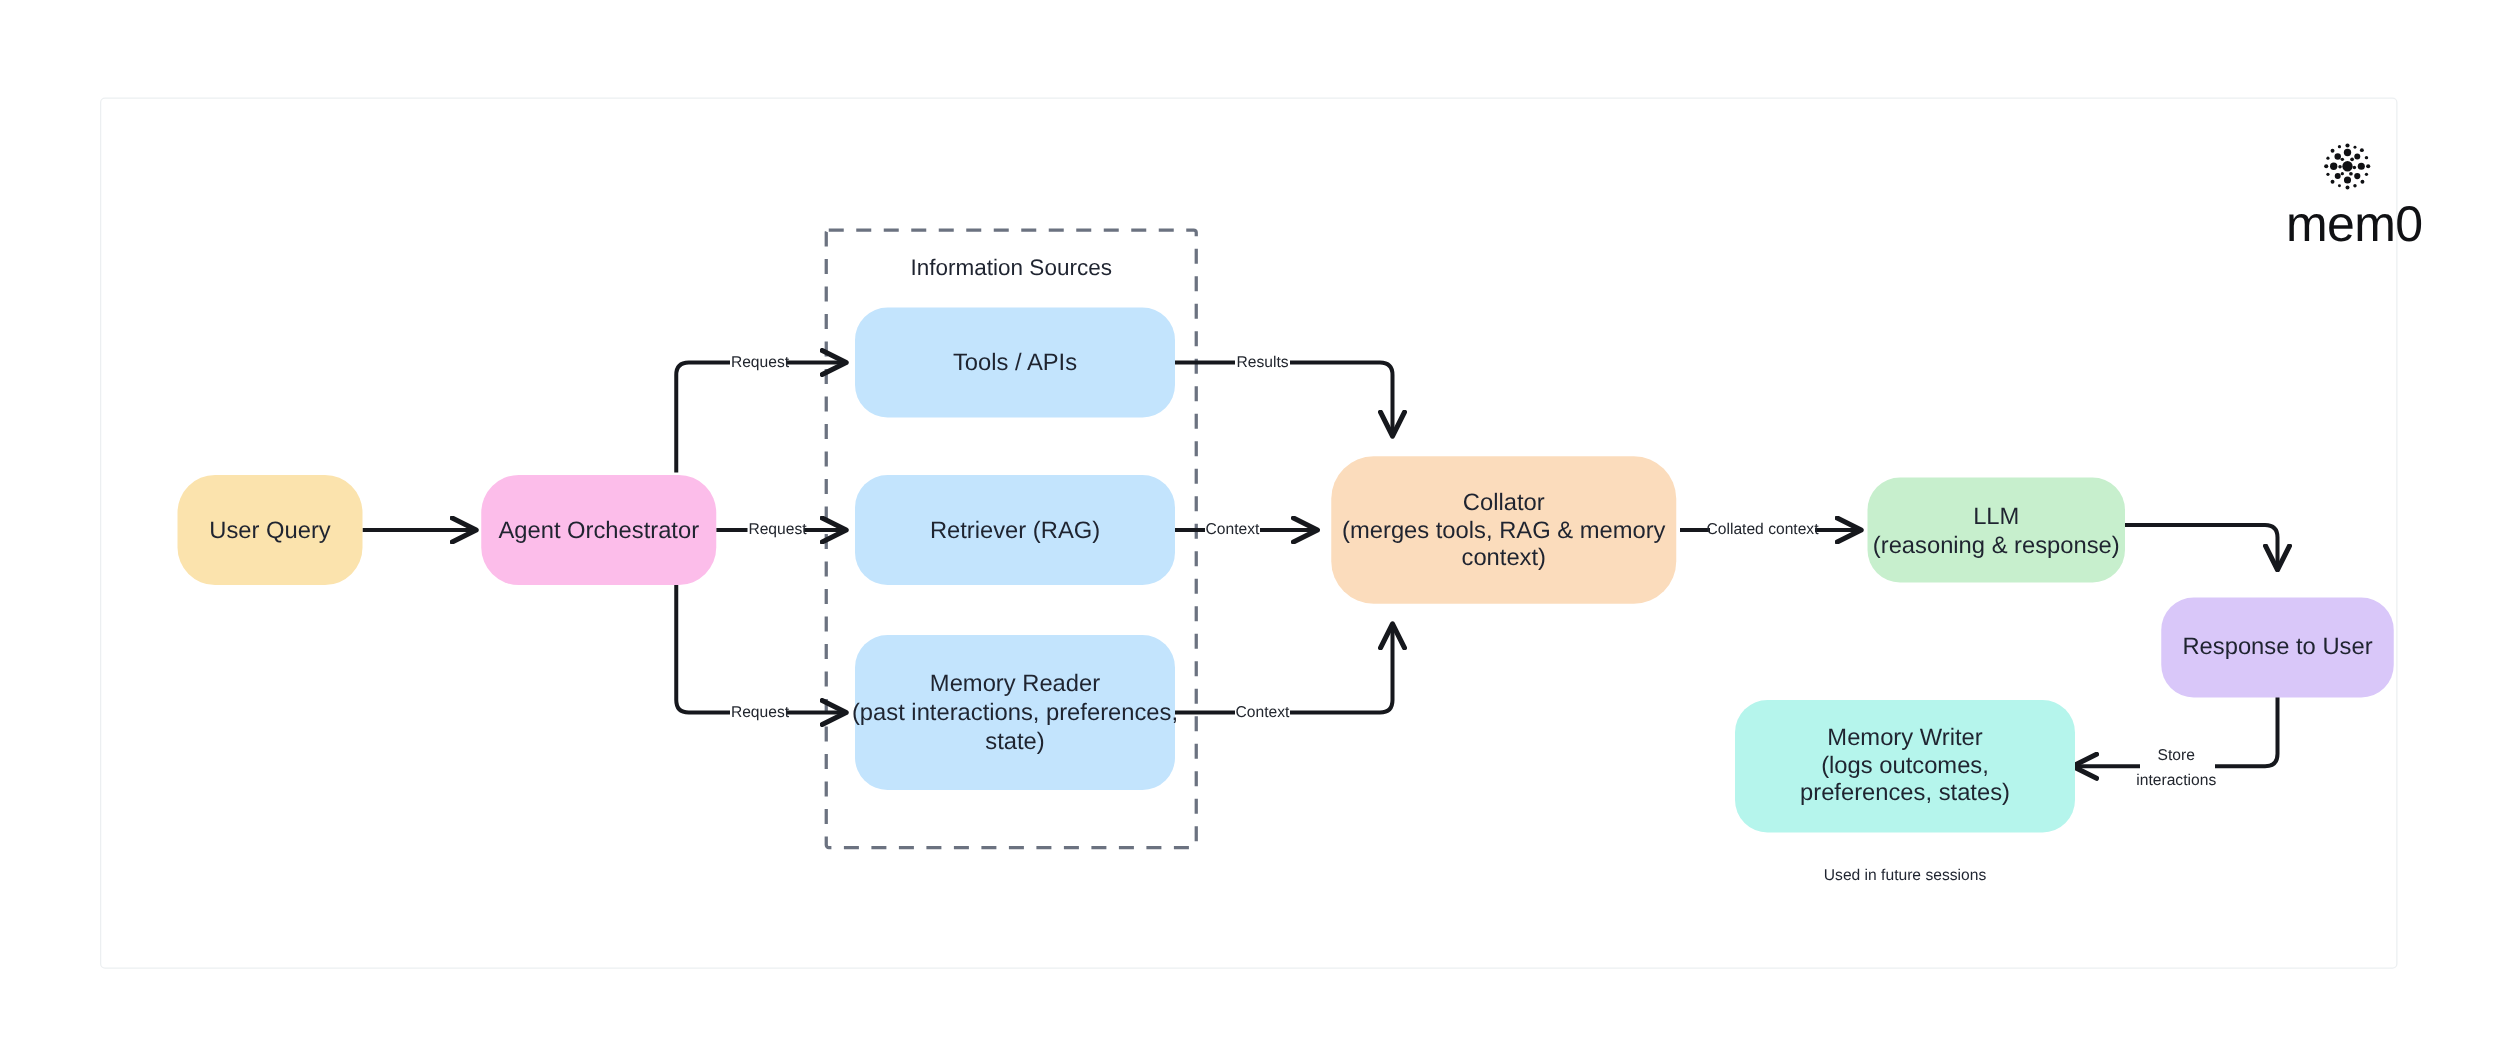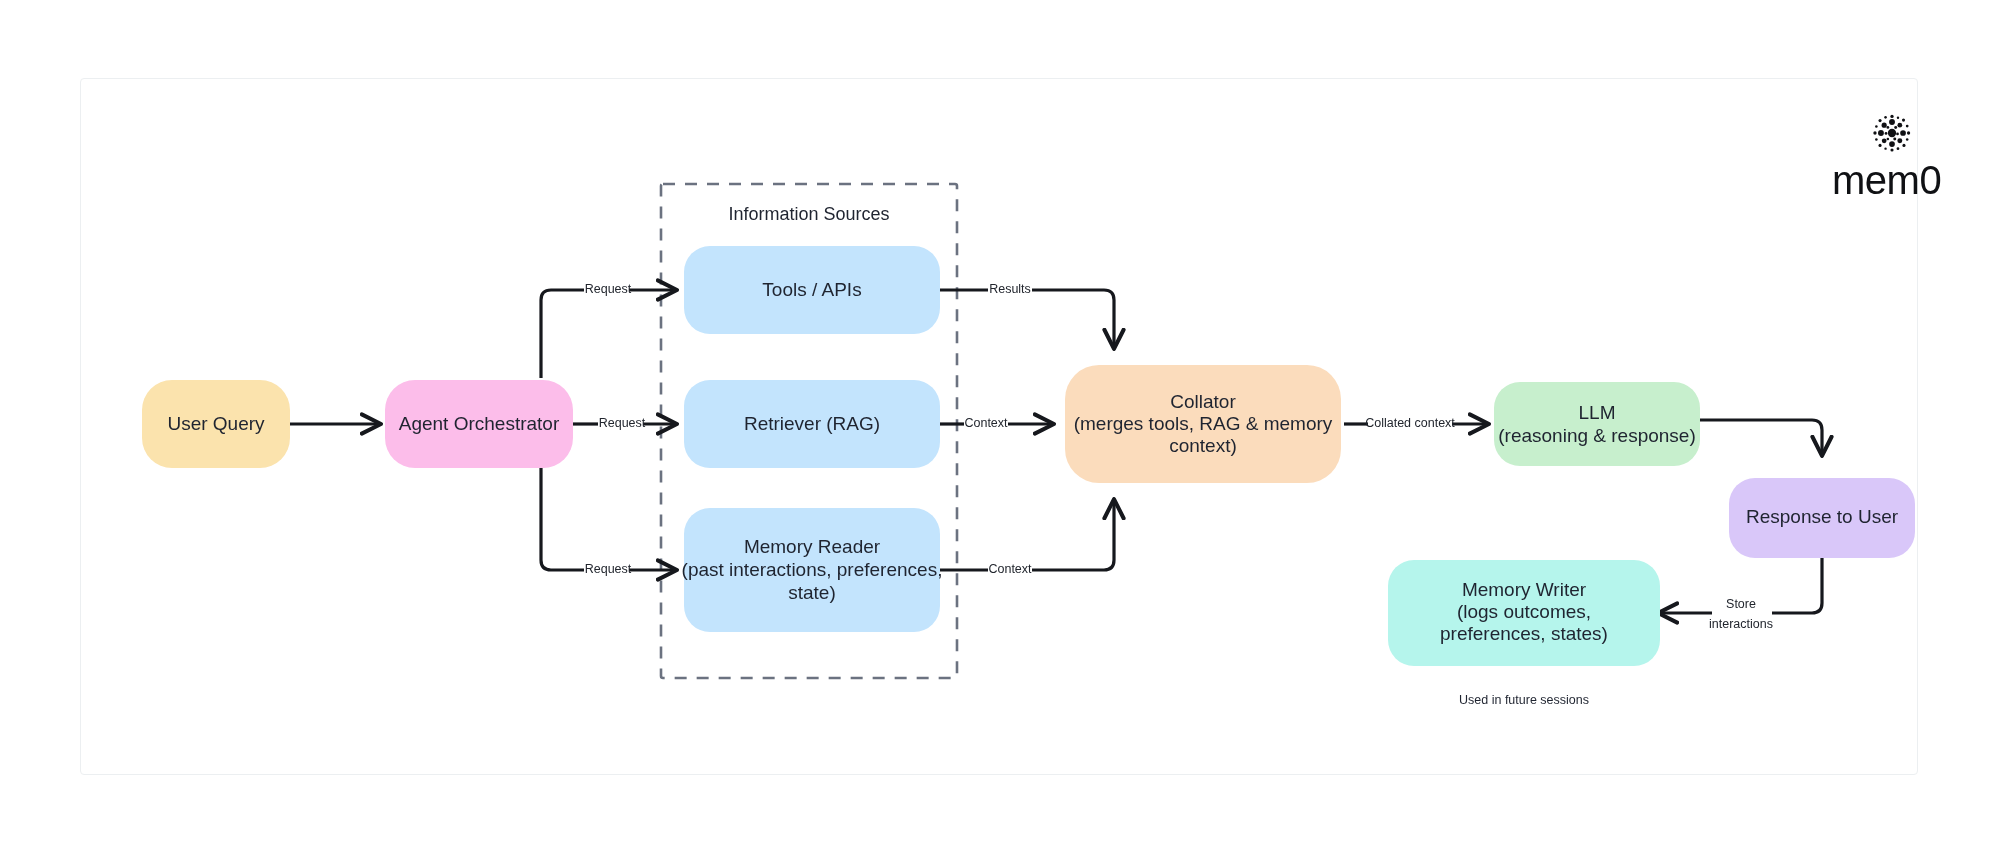--- a/index.html
+++ b/index.html
@@ -73,24 +73,24 @@
     stroke: none;
   }
   .group-box {
     fill: none;
     stroke: #6b7280;
     stroke-width: 2.6;
     stroke-dasharray: 12 10;
   }
   #brand {
     position: absolute;
-    right: 48px;
+    right: 62px;
     top: 110px;
     width: 120px;
-    text-align: left;
+    text-align: right;
     user-select: none;
   }
   #brand-mark {
     display: block;
     margin: 0 auto 4px auto;
   }
   #brand-word {
     font-family: "Liberation Sans", sans-serif;
     font-size: 40px;
     letter-spacing: -0.5px;

